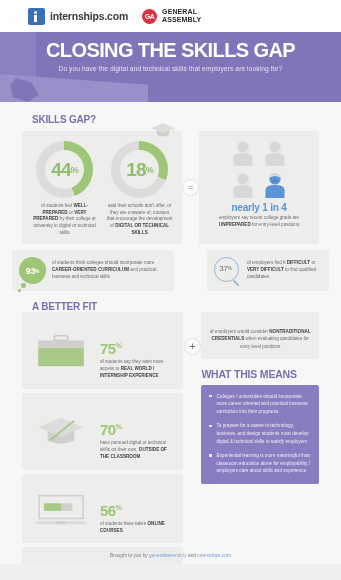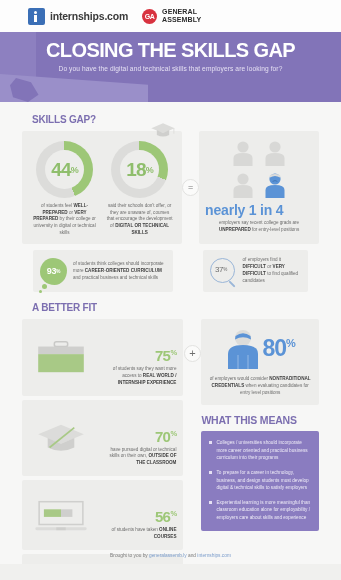--- a/index.html
+++ b/index.html
@@ -55,26 +55,26 @@
   .cap b{color:#3f3f3f;}
   .gradcap{position:absolute;right:6px;top:-9px;width:26px;height:16px;}
 
   .eq{width:18px;display:flex;align-items:center;justify-content:center;}
   .eqc{width:15px;height:15px;border-radius:50%;background:#fbfbfa;border:1px solid #e2e2e0;
        display:flex;align-items:center;justify-content:center;font-size:9px;color:#7a7a7a;line-height:1;}
 
   .sg-right{width:118px;background:#ededeb;border-radius:2px;padding:9px 6px 8px;}
   .people{display:flex;flex-wrap:wrap;width:62px;margin:0 auto 4px;gap:6px 10px;justify-content:center;}
   .person{width:22px;}
-  .ptitle{color:#5b93d6;font-size:14px;font-weight:bold;letter-spacing:-.2px;}
+  .ptitle{text-align:center;color:#5b93d6;font-size:10px;font-weight:bold;letter-spacing:-.2px;}
   .psub{font-size:4.6px;line-height:1.45;color:#6d6d6d;text-align:center;margin-top:2px;}
   .psub b{color:#3f3f3f;}
 
   
-  .badges{display:flex;padding:6px 33px 0;gap:8px;}
+  .badges{display:flex;padding:6px 12px 0;gap:8px;}
   .badge-panel{background:#ededeb;border-radius:2px;padding:7px 7px;display:flex;align-items:center;gap:6px;}
   .bp-left{width:162px;}
   .bp-gap{width:18px;}
   .bp-right{width:118px;}
   .blob{position:relative;width:27px;height:27px;flex:0 0 27px;}
   .blob .cloud{position:absolute;inset:0;background:#9dc777;border-radius:48% 52% 46% 54%/52% 46% 54% 48%;}
   .blob .dot1{position:absolute;left:2px;bottom:-4px;width:5px;height:5px;border-radius:50%;background:#9dc777;}
   .blob .dot2{position:absolute;left:-1px;bottom:-8px;width:3px;height:3px;border-radius:50%;background:#9dc777;}
   .blob .txt{position:absolute;inset:0;display:flex;align-items:center;justify-content:center;color:#fff;font-size:9px;font-weight:bold;letter-spacing:-.4px;}
   .blob .txt sup{font-size:5px;vertical-align:super;}
@@ -82,26 +82,26 @@
   .badge-cap b{color:#3f3f3f;}
   .mag{position:relative;width:27px;height:27px;flex:0 0 27px;}
   .mag .ring{position:absolute;left:0;top:0;width:23px;height:23px;border-radius:50%;border:1.6px solid #9ab6d8;}
   .mag .handle{position:absolute;right:1px;bottom:0px;width:8px;height:2px;background:#9ab6d8;transform:rotate(45deg);border-radius:2px;}
   .mag .txt{position:absolute;left:0;top:0;width:23px;height:23px;display:flex;align-items:center;justify-content:center;
             color:#6d6d6d;font-size:8px;font-weight:normal;letter-spacing:-.3px;}
   .mag .txt sup{font-size:4.6px;vertical-align:super;}
 
   
   .fit{position:relative;padding-top:10px;}
-  .fit .sec-head{margin-left:32px;margin-bottom:6px;}
+  .fit .sec-head{margin-left:32px;margin-bottom:0;}
   .fit-row{display:flex;padding:0 22px;align-items:flex-start;}
   .fit-left{width:162px;}
   .fitcard{background:#ededeb;border-radius:2px;padding:9px 7px;display:flex;align-items:center;gap:7px;margin-bottom:4px;}
   .fig{flex:0 0 64px;height:42px;display:flex;align-items:center;justify-content:center;}
-  .fit-txt{flex:1;text-align:right;margin-top:20px;}
+  .fit-txt{flex:1;text-align:left;margin-top:20px;}
   .bignum{color:#9dc777;font-size:15px;font-weight:bold;letter-spacing:-.6px;line-height:1;}
   .bignum sup{font-size:7.5px;vertical-align:super;}
   .fit-cap{font-size:4.6px;line-height:1.5;color:#6d6d6d;margin-top:3px;}
   .fit-cap b{color:#3f3f3f;}
 
   .plus-col{width:18px;display:flex;justify-content:center;padding-top:26px;}
   .plusc{width:15px;height:15px;border-radius:50%;background:#fbfbfa;border:1px solid #e2e2e0;
          display:flex;align-items:center;justify-content:center;font-size:11px;color:#6f6f6f;line-height:1;}
 
   .fit-right{width:118px;}
@@ -325,29 +325,20 @@
           </div>
         </div>
       </div>
 
       <div class="plus-col">
         <div class="plusc">+</div>
       </div>
 
       <div class="fit-right">
         <div class="bluecard">
-          <div class="blue-top">
-            <svg width="34" height="40" viewBox="0 0 34 40">
-              <circle cx="17" cy="9" r="8" fill="#dcdcda"></circle>
-              <path d="M9.5 7 Q17 1.5 24.5 7 L25 10.5 Q17 6 9 10.5 Z" fill="#5b93d6"></path>
-              <path d="M2 40 V25 Q2 16 17 16 Q32 16 32 25 V40 Z" fill="#5b93d6"></path>
-              <path d="M12 40 V26 M22 40 V26" stroke="#c5dcf2" stroke-width="1" fill="none" opacity=".55"></path>
-            </svg>
-            <div class="bluenum"><span>80</span><sup>%</sup></div>
-          </div>
           <div class="blue-cap">
             <span>of employers would consider </span><b>NONTRADITIONAL CREDENTIALS</b><span> when evaluating candidates for entry level positions</span>
           </div>
         </div>
 
         <div class="wtm">
           <h3>WHAT THIS MEANS</h3>
           <div class="box">
             <ul>
               <li>Colleges / universities should incorporate more career oriented and practical business curriculum into their programs</li>

